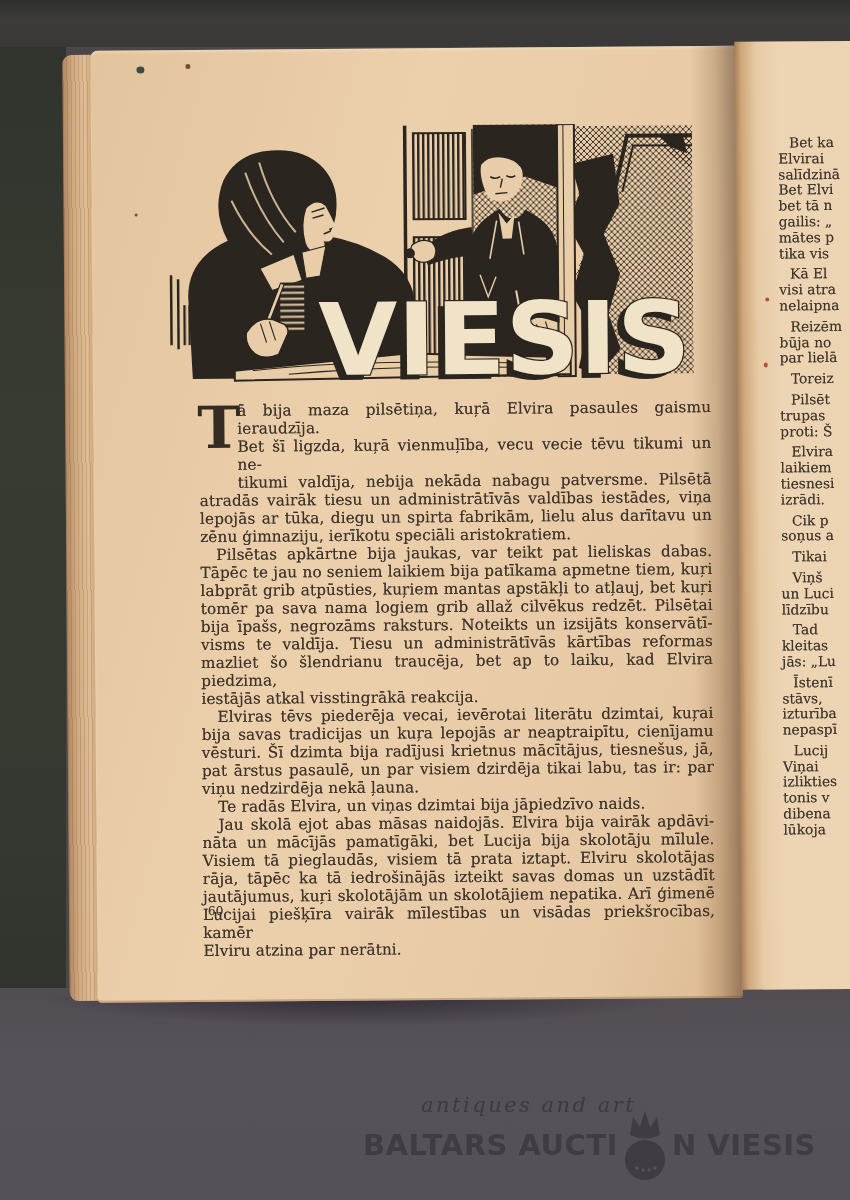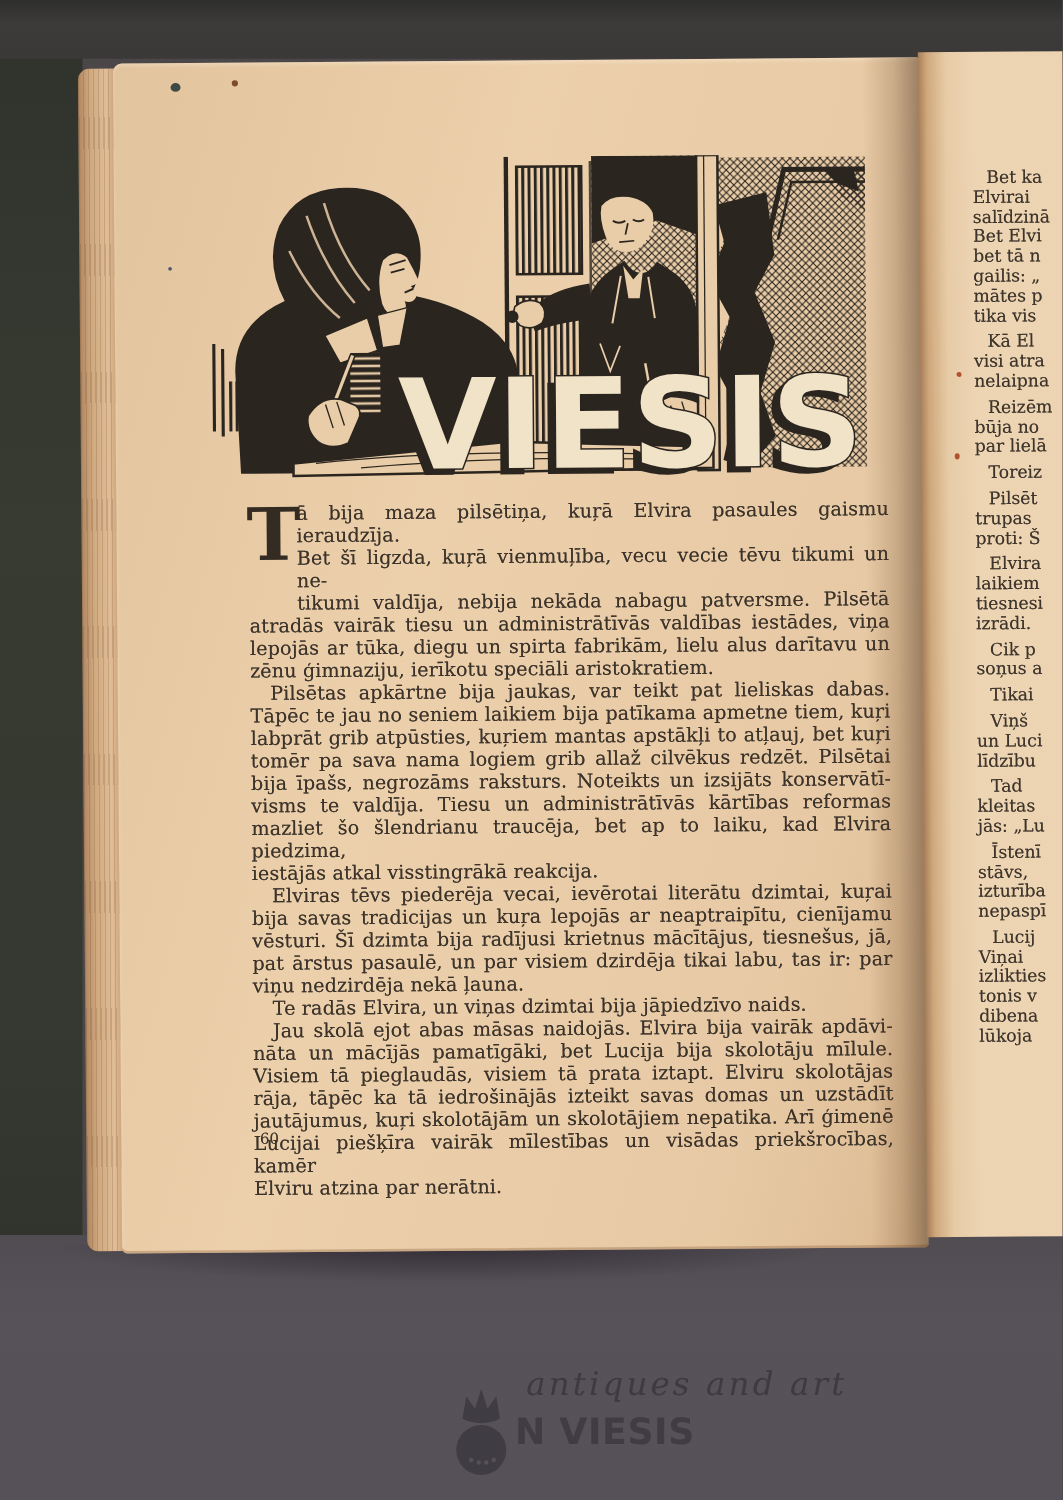--- a/index.html
+++ b/index.html
@@ -63,21 +63,21 @@
   .rline{font-size:13.8px;line-height:15.8px;color:#3d342b;white-space:nowrap;
     text-shadow:0 0 .4px rgba(59,50,42,.6);}
   .rline.ind{text-indent:11px;}
   .rspeck{position:absolute;border-radius:50%;background:#b0512f;}
   .rspeck.r1{left:29px;top:256px;width:4px;height:4px;}
   .rspeck.r2{left:27px;top:321px;width:4px;height:5px;}
 
   
   .watermark{position:absolute;left:355px;top:1093px;width:470px;height:100px;color:#413d44;}
   .wm-tagline{position:absolute;left:66px;top:0;font-family:"DejaVu Serif","Liberation Serif",serif;
-    font-style:italic;font-size:26px;letter-spacing:2.5px;color:#3e3a41;}
+    font-style:italic;font-size:21px;letter-spacing:2.5px;color:#3e3a41;}
   .wm-name{position:absolute;left:8px;top:14px;display:flex;align-items:center;gap:5px;
     font-family:"DejaVu Sans","Liberation Sans",sans-serif;font-weight:bold;font-size:29px;
     letter-spacing:.5px;color:#403c43;}
   .wm-logo{flex:0 0 auto;}
 </style>
 </head>
 <body>
 
 <div class="bg-left"></div>
 <div class="bg-top"></div>
@@ -293,20 +293,21 @@
         </div>
       </div>
     <div class="rspeck r1"></div>
     <div class="rspeck r2"></div>
   </div>
 </div>
 
 <div class="watermark">
   <div class="wm-tagline">antiques and art</div>
   <div class="wm-name">
+    <span>BALTARS AUCTI</span>
     <svg class="wm-logo" width="44" height="76" viewBox="0 0 44 76" aria-hidden="true">
       <path d="M7,28 L10,10 L17,20 L22,4 L27,20 L34,10 L37,28 Q22,35 7,28 Z" fill="#403c43"></path>
       <circle cx="22" cy="53" r="20" fill="#403c43"></circle>
       <circle cx="14" cy="61" r="1.8" fill="#565059"></circle>
       <circle cx="20" cy="63" r="1.8" fill="#565059"></circle>
       <circle cx="26" cy="63" r="1.8" fill="#565059"></circle>
       <circle cx="32" cy="61" r="1.8" fill="#565059"></circle>
     </svg>
     <span>N VIESIS</span>
   </div>

